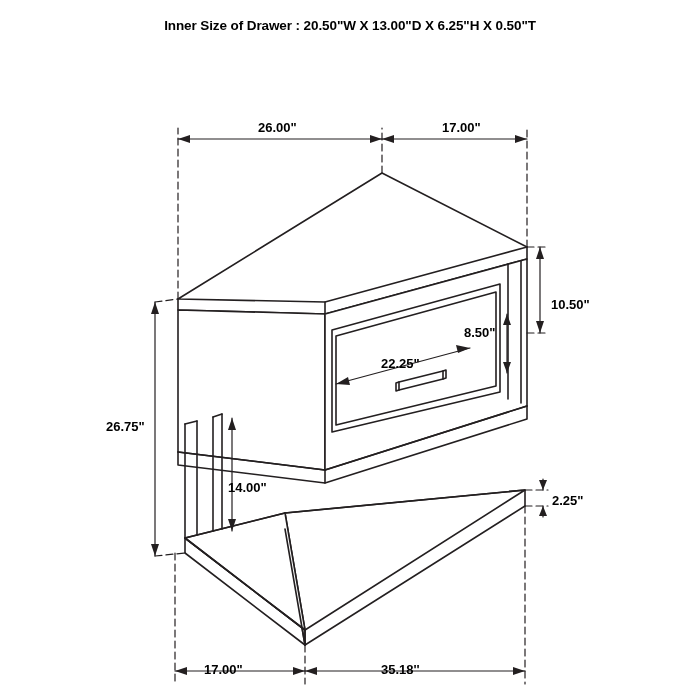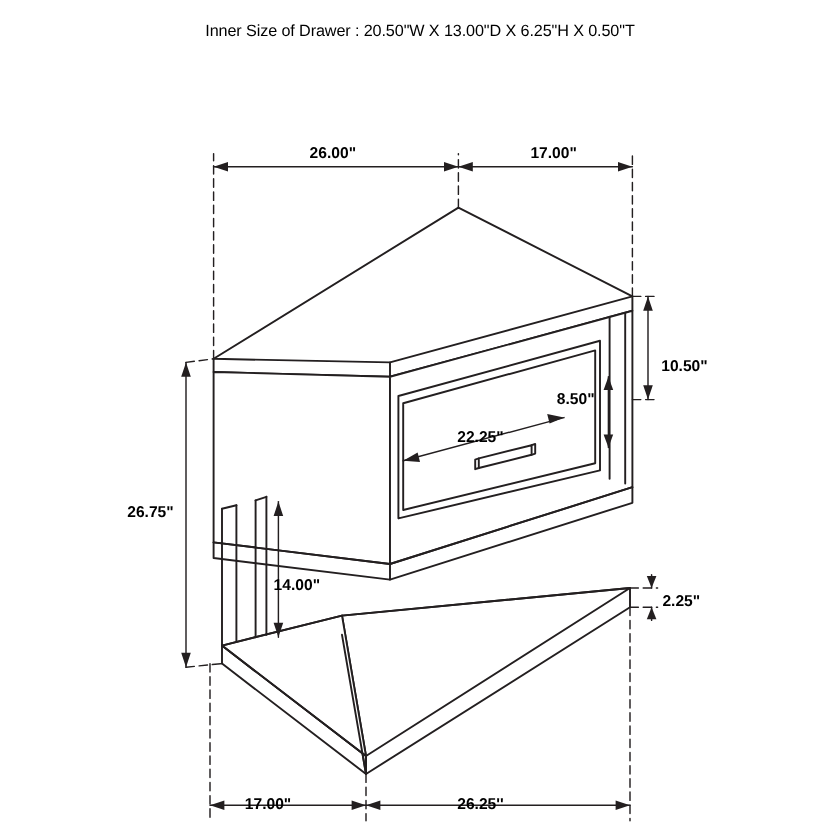--- a/index.html
+++ b/index.html
@@ -20,21 +20,21 @@
     width: 700px;
     height: 700px;
   }
   #title {
     position: absolute;
     top: 18px;
     left: 0;
     width: 700px;
     text-align: center;
     font-size: 13.5px;
-    font-weight: normal;
+    font-weight: bold;
     letter-spacing: -0.1px;
   }
   svg#drawing {
     position: absolute;
     top: 0;
     left: 0;
     width: 700px;
     height: 700px;
   }
   .dimlabel {
@@ -172,15 +172,15 @@
 
   <div class="dimlabel" style="left:258px; top:120px;">26.00"</div>
   <div class="dimlabel" style="left:442px; top:120px;">17.00"</div>
   <div class="dimlabel" style="left:551px; top:297px;">10.50"</div>
   <div class="dimlabel" style="left:464px; top:325px;">8.50"</div>
   <div class="dimlabel" style="left:381px; top:356px;">22.25"</div>
   <div class="dimlabel" style="left:106px; top:419px;">26.75"</div>
   <div class="dimlabel" style="left:228px; top:480px;">14.00"</div>
   <div class="dimlabel" style="left:552px; top:493px;">2.25"</div>
   <div class="dimlabel" style="left:204px; top:662px;">17.00"</div>
-  <div class="dimlabel" style="left:381px; top:662px;">26.25''</div>
+  <div class="dimlabel" style="left:381px; top:662px;">35.18''</div>
 
 </div>
 
 </body></html>

